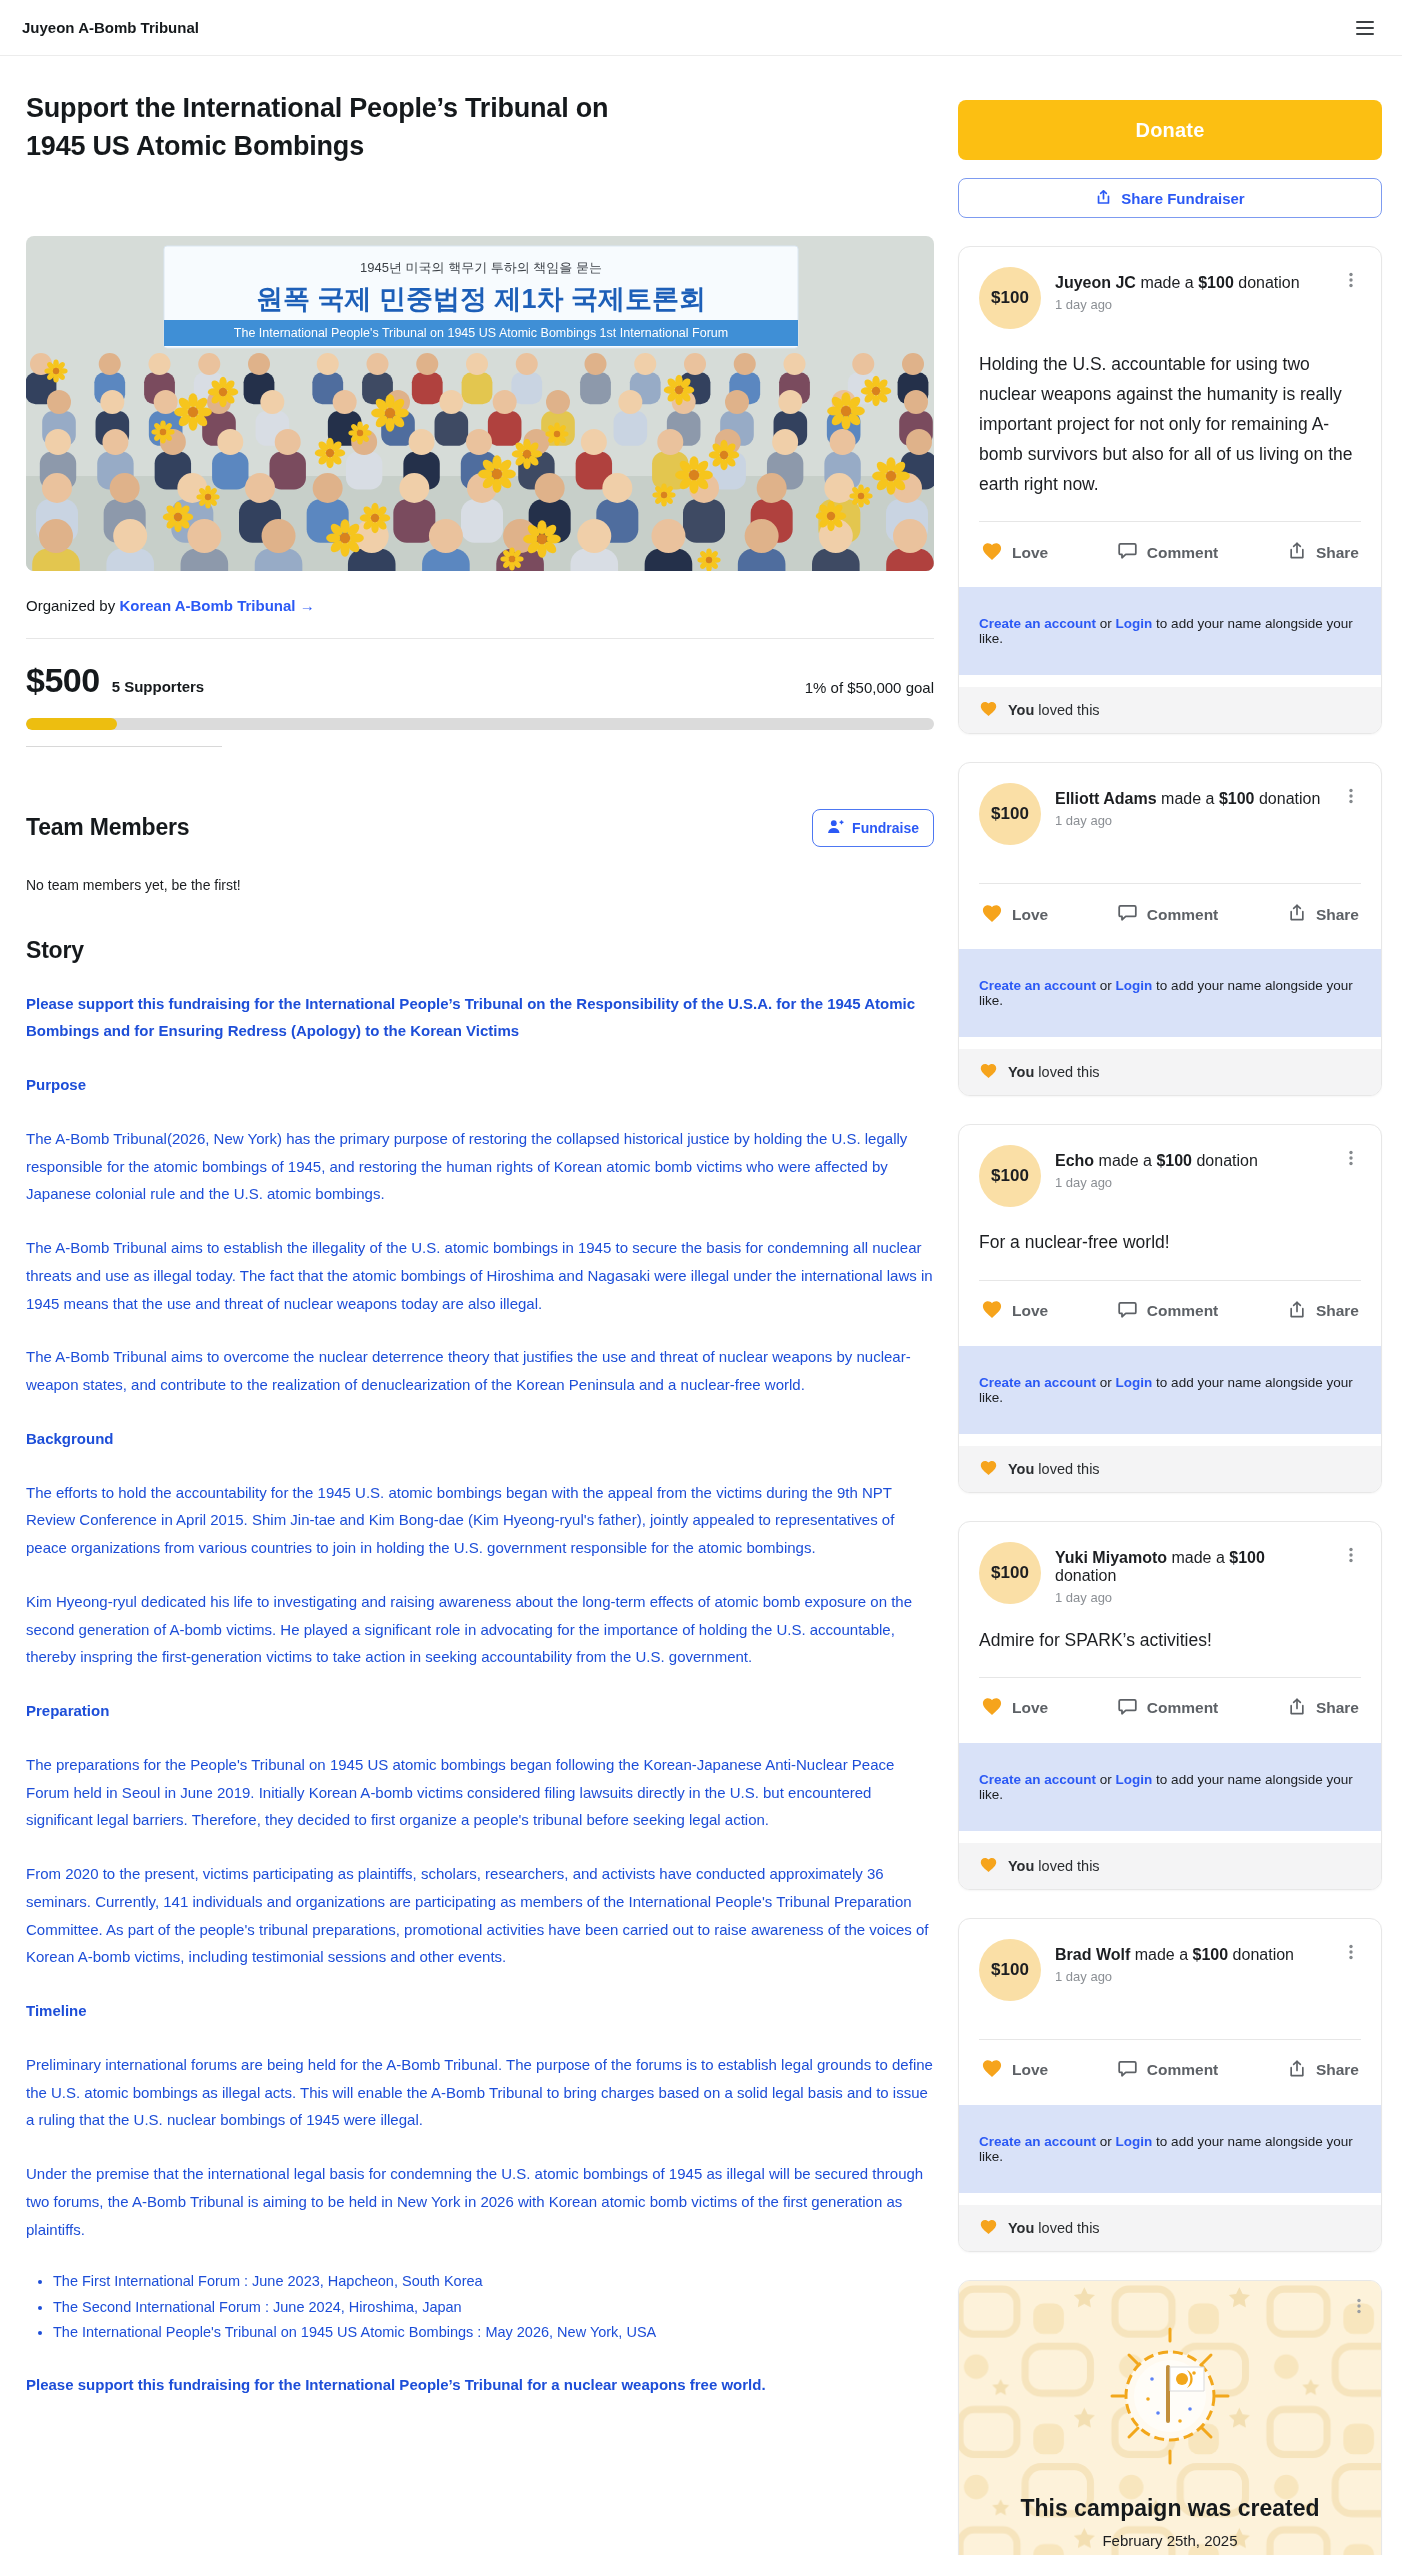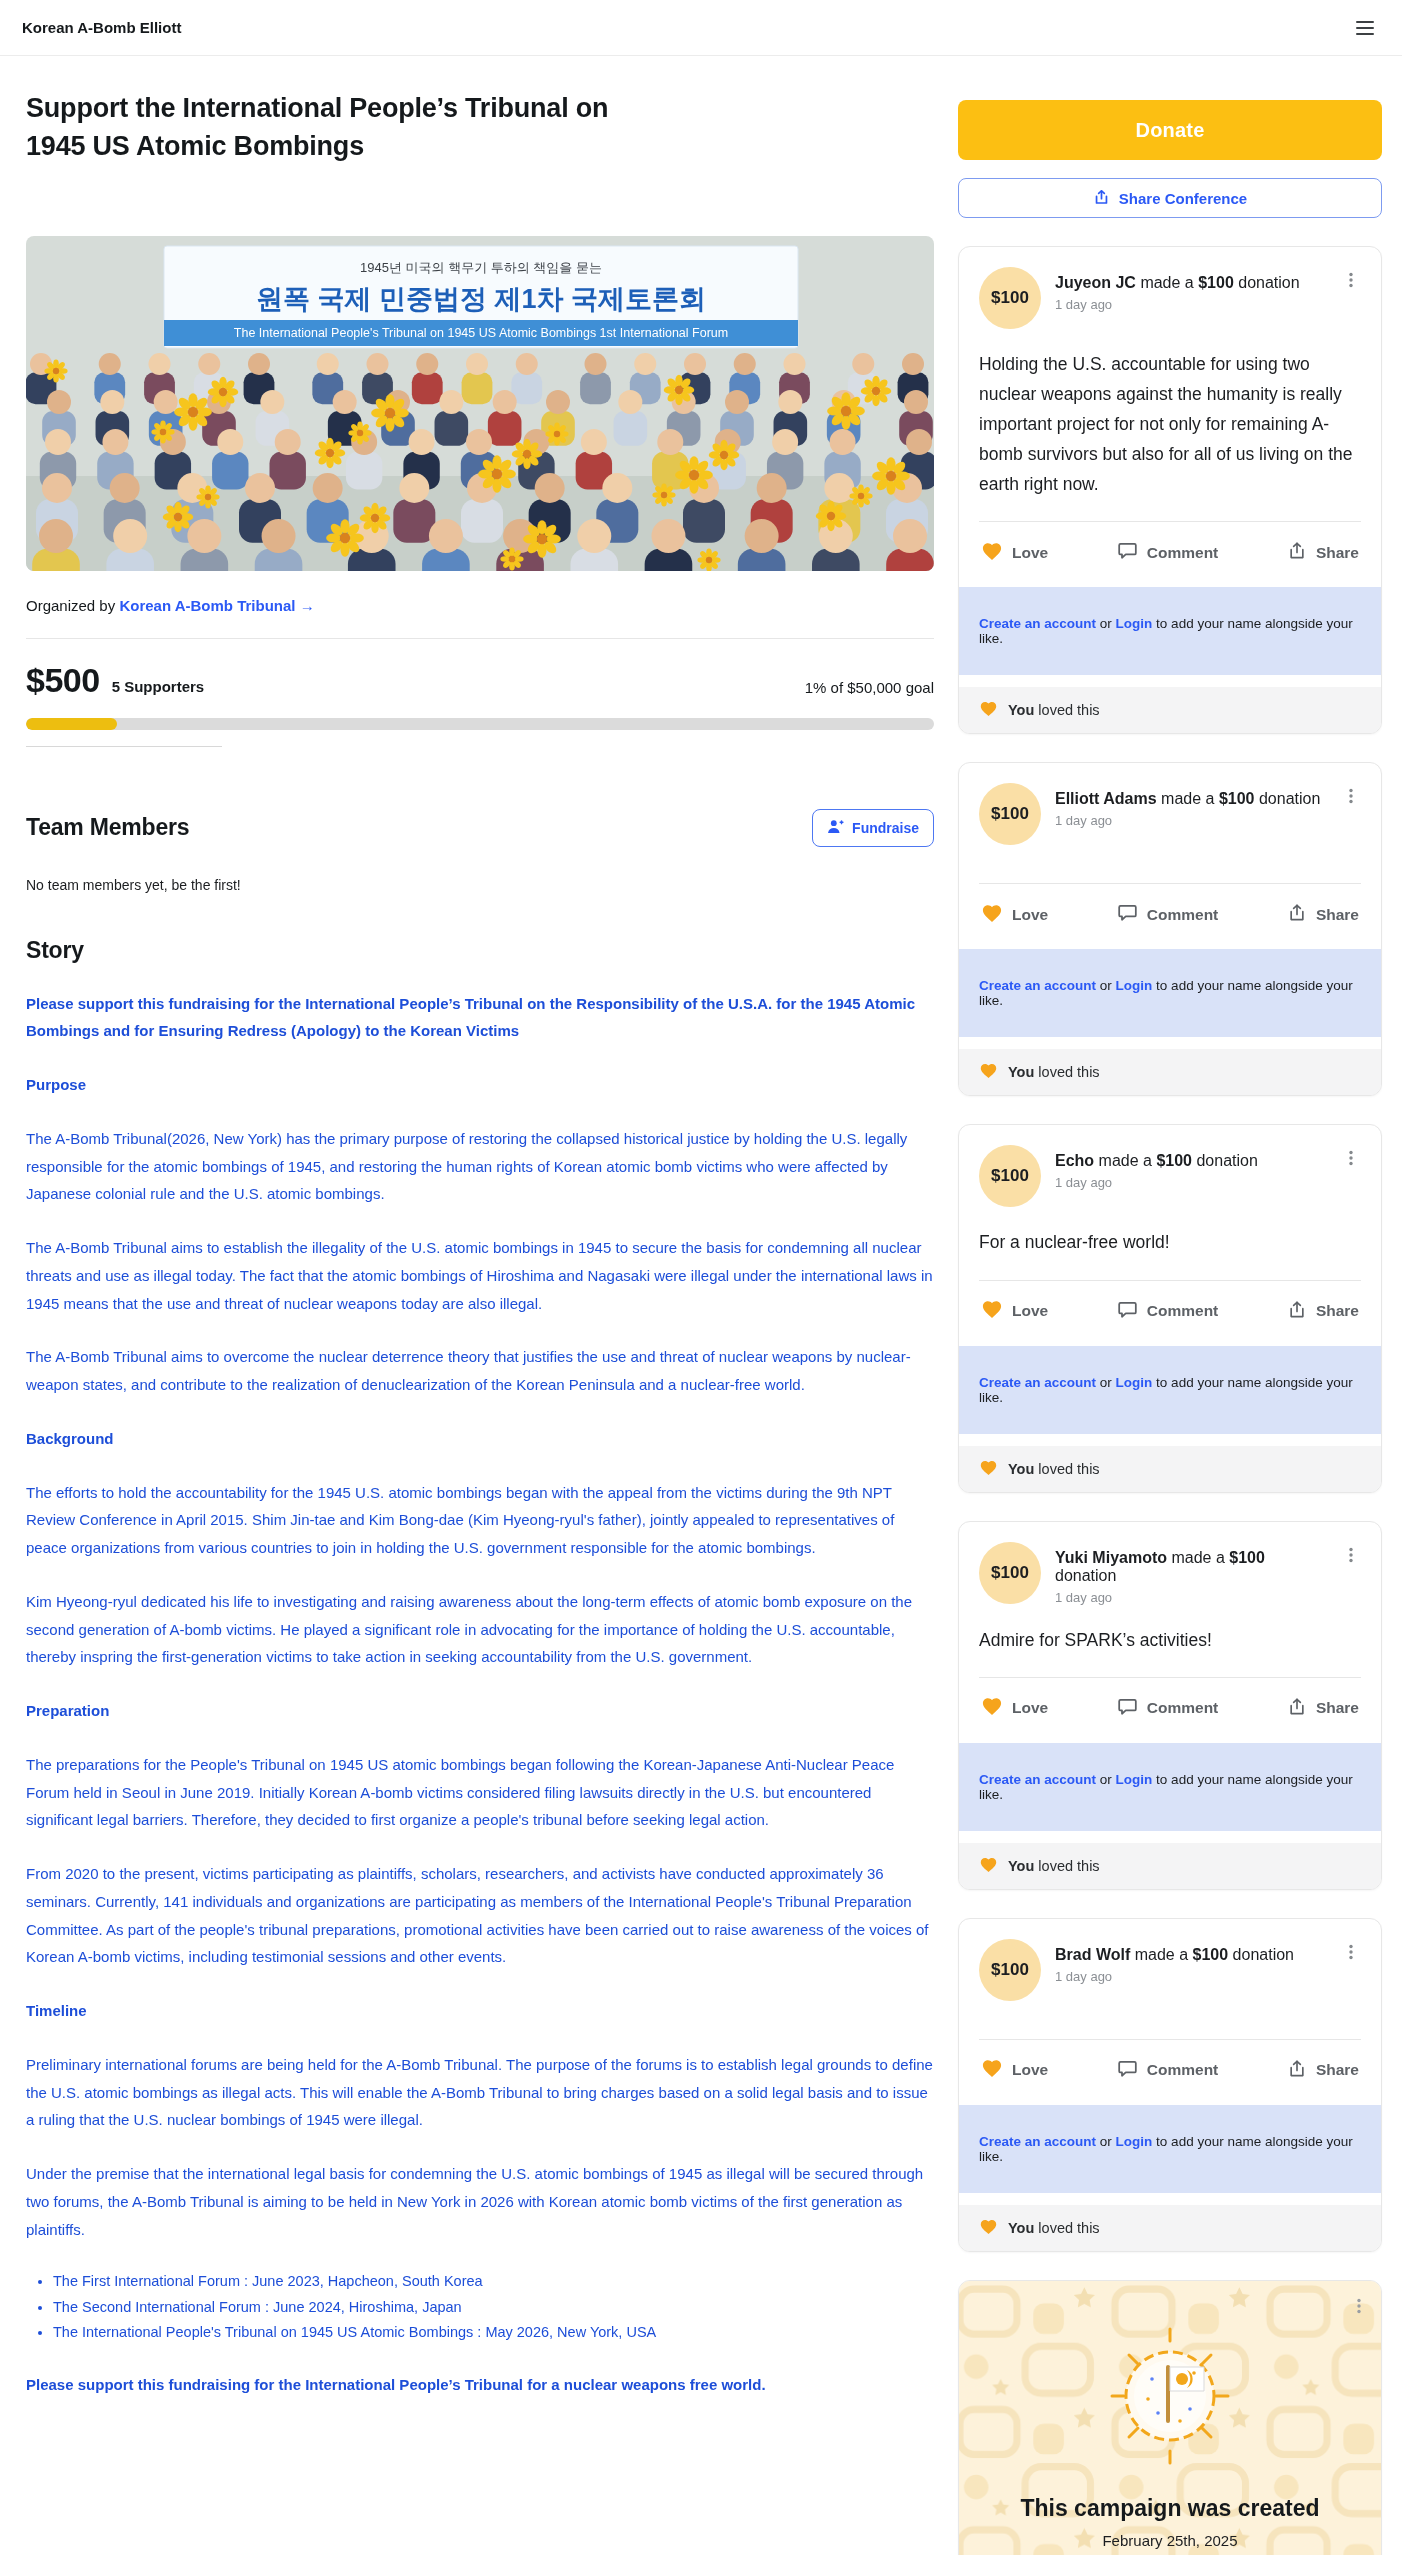--- a/index.html
+++ b/index.html
@@ -102,21 +102,21 @@
   .created-art { position: relative; }
   .created-title { position: relative; font-size: 23px; font-weight: 700; color: #15191c; margin-top: 20px; }
   .created-date { position: relative; font-size: 15px; color: #1c1e21; margin-top: 10px; }
 </style>
 </head>
 <body>
 
 <div class="page">
 
   <header class="topbar">
-    <div class="brand">Korean A-Bomb Elliott</div>
+    <div class="brand">Juyeon A-Bomb Tribunal</div>
     <button class="hamburger" aria-label="menu">
       <span></span>
         <span></span>
         <span></span>
     </button>
   </header>
 
   <div class="main">
 
     <div class="col-main">
@@ -632,21 +632,21 @@
 
     <aside class="col-side">
       <button class="donate-btn">Donate</button>
 
       <button class="share-fundraiser-btn">
         <span><svg width="17" height="18" viewBox="0 0 24 24" fill="none" stroke="#2b59f5" stroke-width="2.4" stroke-linecap="round" stroke-linejoin="round">
               <path d="M5 11v9.5h14V11"></path>
               <path d="M12 14.5V3.5"></path>
               <path d="M8 7l4-3.6L16 7"></path>
             </svg></span>
-        <span>Share Conference</span>
+        <span>Share Fundraiser</span>
       </button>
 
       <div>
   <article class="card">
     <div class="card-inner">
       <div class="card-head">
         <div class="badge">$100</div>
         <div class="head-text">
           <div class="head-line">
             <b>Juyeon JC</b>

